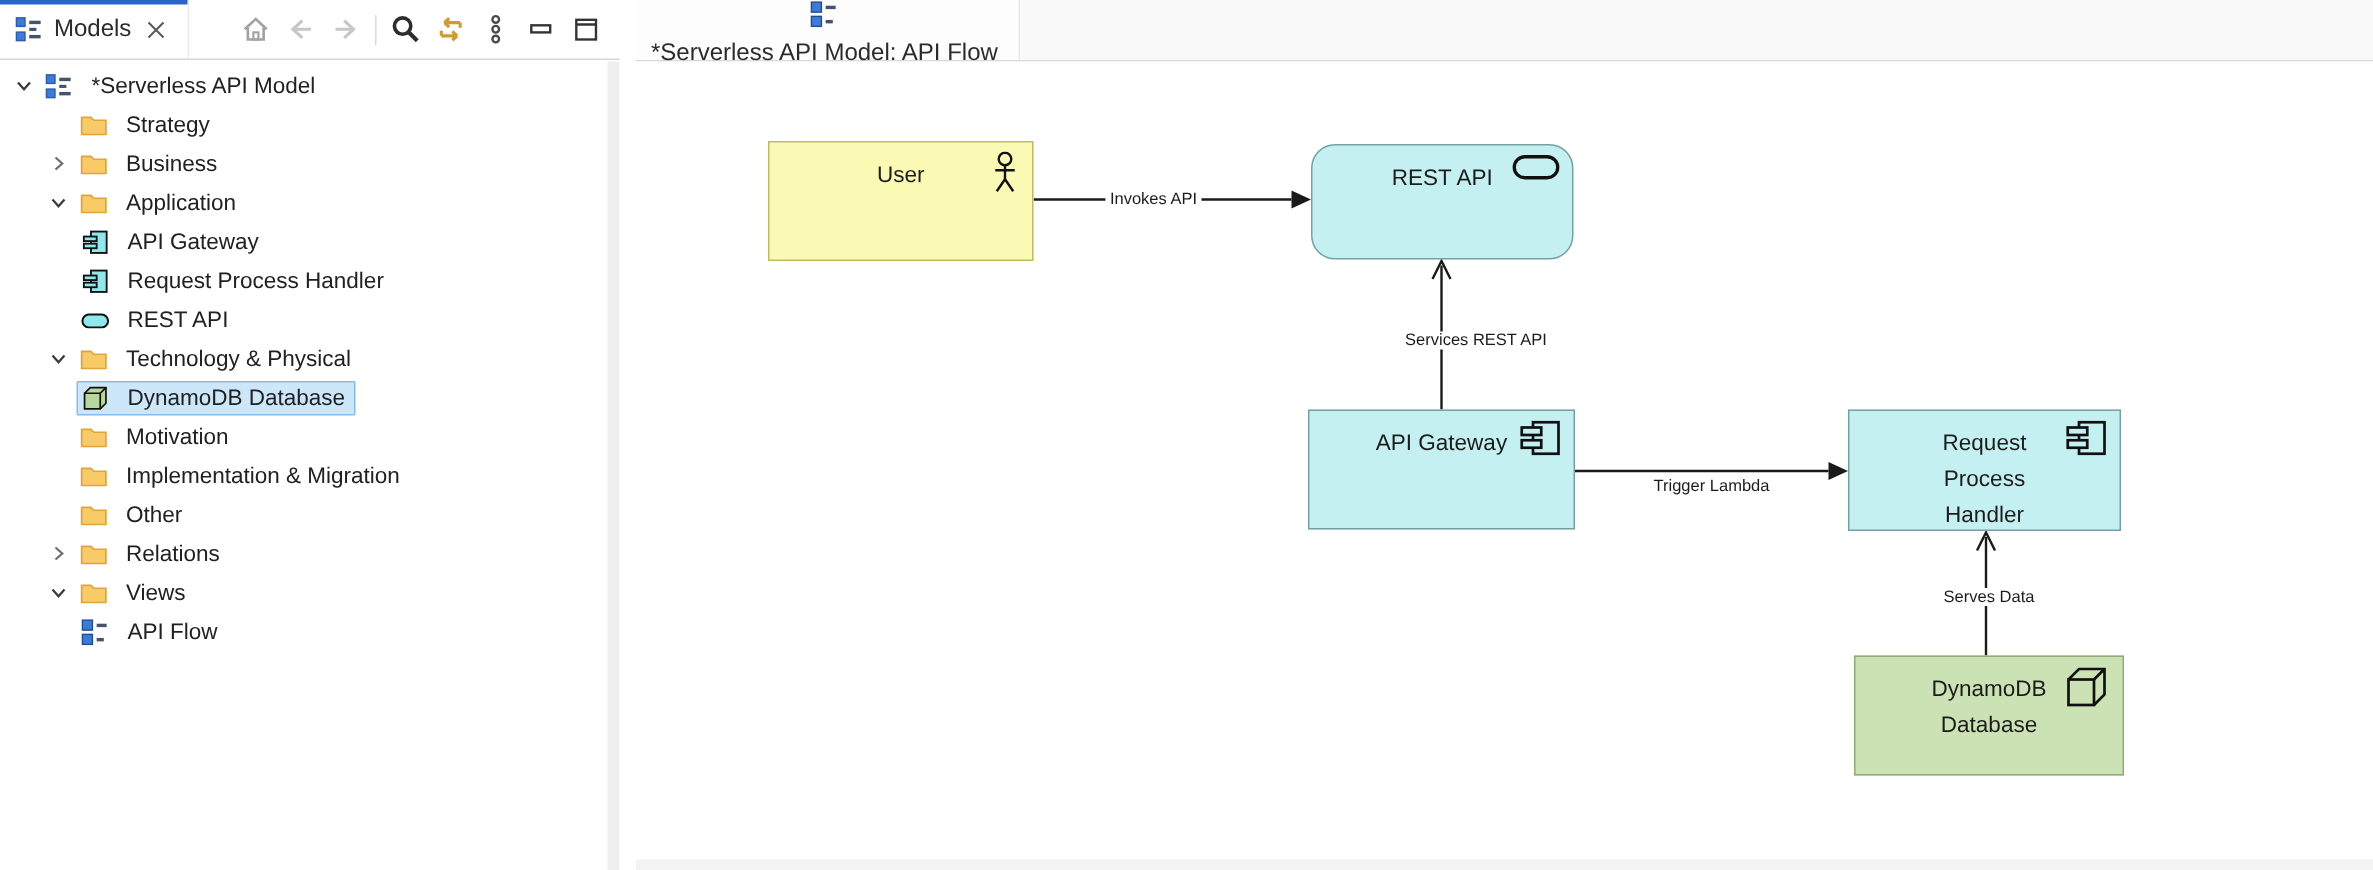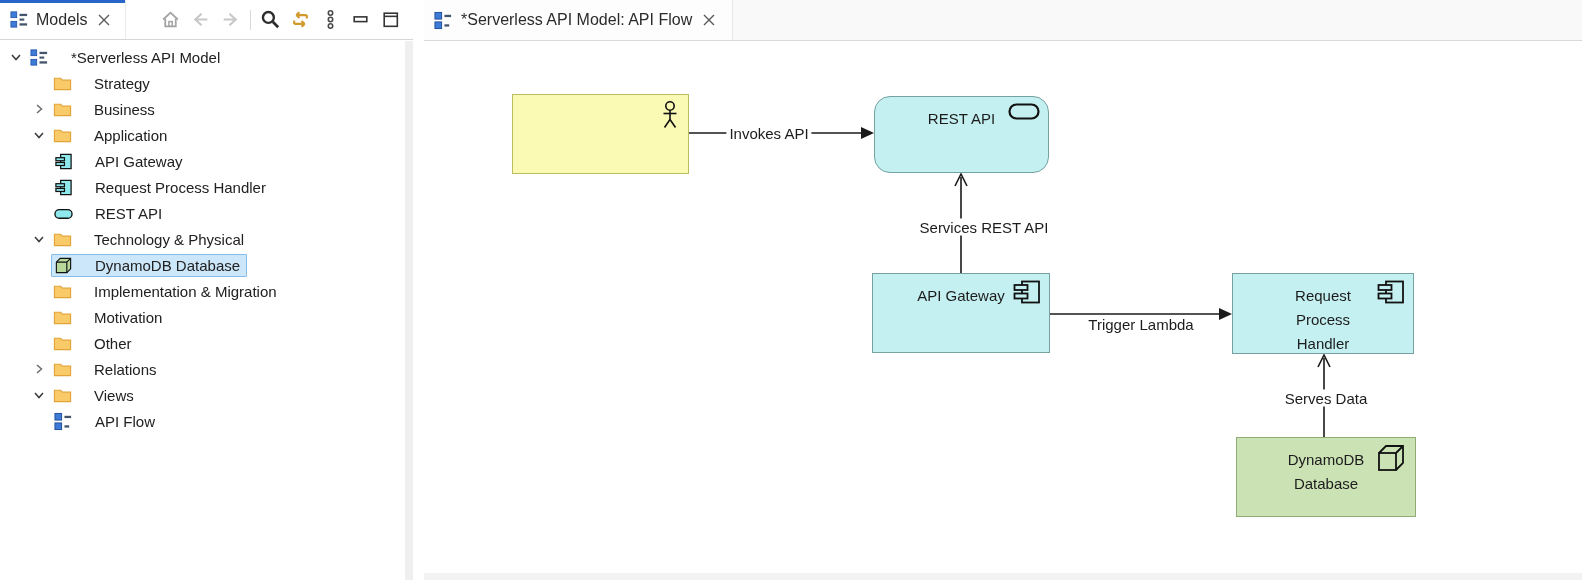--- a/index.html
+++ b/index.html
@@ -15,53 +15,53 @@
   .view-tab .tab-label { font-size:16px; color:#2b2b2b; }
   .toolbar { margin-left:auto; display:flex; align-items:center; gap:9px; padding-right:12px; }
   .tb-icon { width:21px; height:21px; display:block; }
   .tb-sep { width:1px; height:20px; background:#d9d9d9; }
 
   .tree { padding-top:4px; font-size:15px; color:#212121; }
   .tree-row { display:flex; align-items:center; height:26px; }
   .lvl0 { padding-left:5px; } .lvl1 { padding-left:28px; } .lvl2 { padding-left:51px; }
   .exp { width:22px; height:22px; display:flex; align-items:center; justify-content:center; flex:0 0 22px; }
   .exp svg { width:12px; height:12px; }
-  .row-body { display:inline-flex; align-items:center; gap:22px; padding:1px 6px 1px 2px; border:1px solid transparent; border-radius:1px; }
+  .row-body { display:inline-flex; align-items:center; gap:12px; padding:1px 6px 1px 2px; border:1px solid transparent; border-radius:1px; }
   .row-body.selected { background:#CDE7FA; border-color:#84BDEB; }
   .ticon { width:19px; height:19px; flex:0 0 19px; }
   .scroll-track { position:absolute; top:41px; bottom:0; right:0; width:8px; background:#efefef; }
 
   
   .panel-sep { width:11px; flex:0 0 11px; background:#fff; }
 
   
   .editor { position:relative; flex:1 1 auto; height:580px; display:flex; flex-direction:column; background:#fff; }
   .editor-tabbar { height:41px; background:#f9f9f9; border-bottom:1px solid #d9d9d9; display:flex; }
-  .editor-tab { display:flex; align-items:center; gap:8px; padding:0 14px 0 10px; background:#fdfdfd; border-right:1px solid #e7e7e7; }
+  .editor-tab { display:flex; align-items:center; gap:8px; padding:0 14px 0 10px; background:#fdfdfd; border-right:1px solid #e7e7e7;flex-direction:column; }
   .editor-tab .tab-label { font-size:16px; color:#2b2b2b; }
   .close-btn { width:18px; height:18px; }
 
   .canvas { position:relative; flex:1 1 auto; background:#fff; overflow:hidden; }
   .h-scroll { position:absolute; left:0; right:0; bottom:0; height:7px; background:#f3f3f3; }
 
   .node { position:absolute; border:1.3px solid; font-size:15px; color:#1c1c1c; }
   .node-label { position:absolute; top:10px; left:0; right:0; display:flex; justify-content:center; text-align:center; line-height:24px; }
   .node-label span { display:inline-block; }
   .node-icon { position:absolute; top:6px; right:8px; }
 
   #node-user { left:88px; top:53px; width:177px; height:80px; background:#FAFAB5; border-color:#BDBD5E; }
   #node-rest-api { left:450px; top:55px; width:175px; height:77px; background:#C5F0F1; border-color:#74A1A1; border-radius:16px; }
   #node-api-gateway { left:448px; top:232px; width:178px; height:80px; background:#C5F0F1; border-color:#74A1A1; }
   #node-rph { left:808px; top:232px; width:182px; height:81px; background:#C5F0F1; border-color:#74A1A1; }
   #node-rph .node-label span { width:90px; }
   #node-dynamodb { left:812px; top:396px; width:180px; height:80px; background:#CBE3B4; border-color:#8FAC74; }
   #node-dynamodb .node-label span { width:110px; }
 
   .conn-svg { position:absolute; left:0; top:0; width:1157px; height:539px; }
-  .conn-label { position:absolute; transform:translate(-50%,-50%); background:#fff; padding:0 3px; font-size:15px; color:#1c1c1c; white-space:nowrap; }
+  .conn-label { position:absolute; transform:translate(-50%,-50%); background:#fff; padding:0 3px; font-size:11px; color:#1c1c1c; white-space:nowrap; }
 </style>
 </head>
 <body>
 
 <svg width="0" height="0" style="position:absolute">
   <defs>
     <symbol id="i-model" viewBox="0 0 20 20">
       <rect x="1" y="2" width="6" height="6" fill="#3D7BD7" stroke="#2A5DB0"></rect>
       <rect x="1" y="12" width="6" height="6" fill="#3D7BD7" stroke="#2A5DB0"></rect>
       <rect x="10" y="4" width="8" height="2.4" fill="#44546A"></rect>
@@ -243,30 +243,30 @@
             </svg>
             <span class="tlabel">DynamoDB Database</span>
           </span>
       </div>
       <div class="tree-row lvl1">
         <span class="exp"></span>
         <span class="row-body">
             <svg class="ticon">
               <use href="#i-folder"></use>
             </svg>
+            <span class="tlabel">Motivation</span>
+          </span>
+      </div>
+      <div class="tree-row lvl1">
+        <span class="exp"></span>
+        <span class="row-body">
+            <svg class="ticon">
+              <use href="#i-folder"></use>
+            </svg>
             <span class="tlabel">Implementation &amp; Migration</span>
-          </span>
-      </div>
-      <div class="tree-row lvl1">
-        <span class="exp"></span>
-        <span class="row-body">
-            <svg class="ticon">
-              <use href="#i-folder"></use>
-            </svg>
-            <span class="tlabel">Motivation</span>
           </span>
       </div>
       <div class="tree-row lvl1">
         <span class="exp"></span>
         <span class="row-body">
             <svg class="ticon">
               <use href="#i-folder"></use>
             </svg>
             <span class="tlabel">Other</span>
           </span>
@@ -344,20 +344,23 @@
           <polyline points="894,326 900,314 906,326" fill="none" stroke="#1a1a1a" stroke-width="1.6"></polyline>
         </g>
       </svg>
 
       <div class="conn-label" style="left:345px; top:92px;">Invokes API</div>
       <div class="conn-label" style="left:560px; top:186px;">Services REST API</div>
       <div class="conn-label" style="left:717px; top:283px;">Trigger Lambda</div>
       <div class="conn-label" style="left:902px; top:357px;">Serves Data</div>
 
       <div class="node" id="node-user">
+        <div class="node-label">
+            <span>User</span>
+          </div>
         <svg class="node-icon" width="20" height="28" viewBox="0 0 20 28">
           <circle cx="10" cy="5" r="4.2" fill="none" stroke="#111" stroke-width="1.6"></circle>
           <line x1="10" y1="9.2" x2="10" y2="18.5" stroke="#111" stroke-width="1.6"></line>
           <line x1="3.5" y1="12.5" x2="16.5" y2="12.5" stroke="#111" stroke-width="1.6"></line>
           <path d="M10,18.5 L4.5,26.5 M10,18.5 L15.5,26.5" fill="none" stroke="#111" stroke-width="1.6"></path>
         </svg>
       </div>
 
       <div class="node" id="node-rest-api">
         <div class="node-label">

